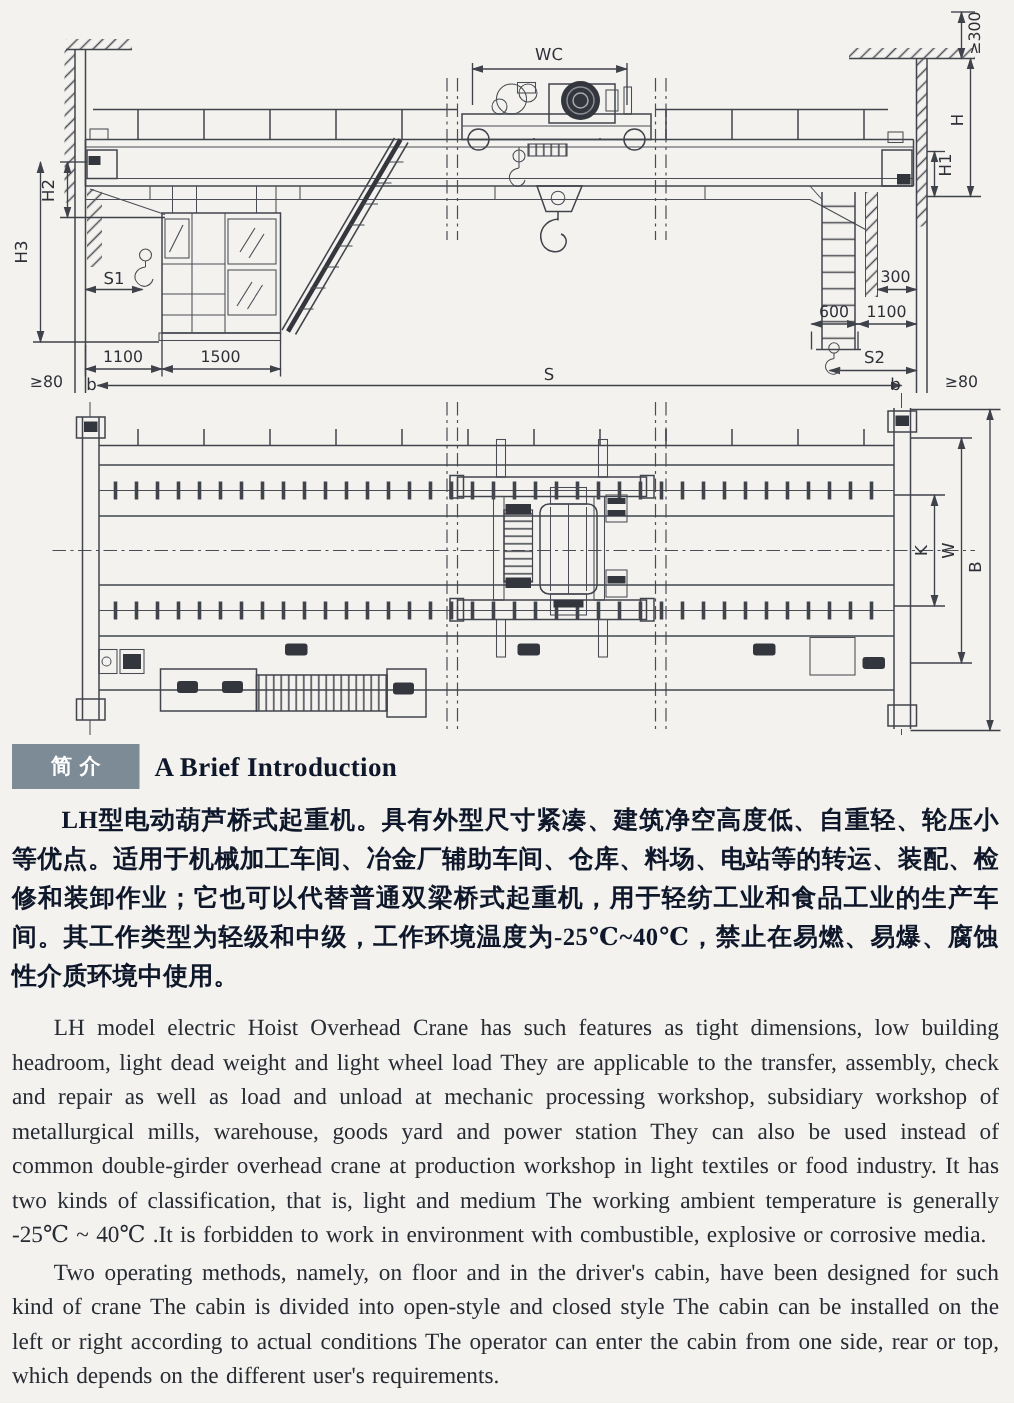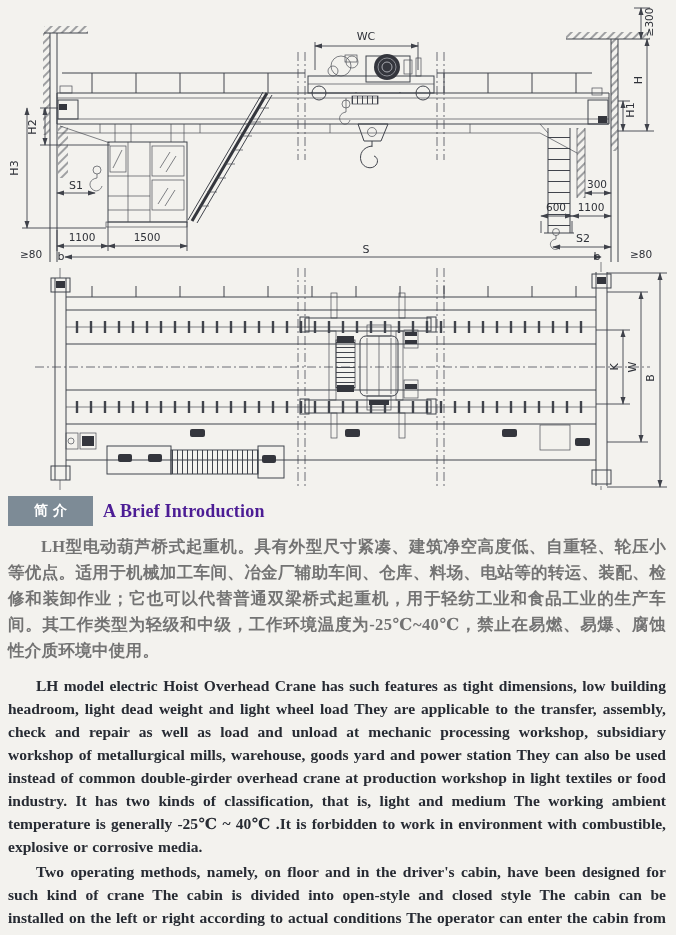--- a/index.html
+++ b/index.html
@@ -14,25 +14,25 @@
   svg .dim{stroke:#3f424a;stroke-width:.9;fill:none;}
   svg .bgf{fill:#f3f2ee;}
   svg .dk{fill:#34363d;stroke:none;}
   svg text.lbl{font-family:"DejaVu Sans","Liberation Sans",sans-serif;font-size:11px;fill:#2e3138;}
   svg text.num{font-family:"DejaVu Sans","Liberation Sans",sans-serif;font-size:10.5px;fill:#2e3138;}
   .intro{position:absolute;left:0;top:490px;width:676px;padding:4px 10px 0 8px;box-sizing:border-box;}
   .intro-header{display:flex;align-items:center;height:34px;margin-bottom:4px;}
   .badge{display:inline-flex;align-items:center;justify-content:center;width:85px;height:30px;
          background:#7d8b96;color:#ffffff;font-weight:700;font-size:14px;letter-spacing:5px;
          padding-left:5px;box-sizing:border-box;}
-  .title{font-weight:700;font-size:18px;color:#4c1d95;margin-left:10px;letter-spacing:.2px;}
-  p.zh{margin:6px 0 0 0;font-size:16.5px;font-weight:700;line-height:26px;color:#737373;
+  .title{font-weight:700;font-size:18px;color:#0f172a;margin-left:10px;letter-spacing:.2px;}
+  p.zh{margin:6px 0 0 0;font-size:16.5px;font-weight:700;line-height:26px;color:#0f172a;
        text-align:justify;text-indent:2em;letter-spacing:.3px;}
   p.zh.cont{margin-top:0;}
-  p.en{margin:10px 0 0 0;font-size:15.5px;font-weight:700;line-height:23px;color:#272b33;
+  p.en{margin:10px 0 0 0;font-size:15.5px;font-weight:400;line-height:23px;color:#272b33;
        text-align:justify;text-indent:1.8em;word-spacing:1px;}
   p.en.cont{margin-top:2px;}
 </style>
 </head>
 <body>
 
 <div class="page">
 
 <svg class="drawing" width="676" height="490" viewBox="0 0 676 490" xmlns="http://www.w3.org/2000/svg">
   <defs>

